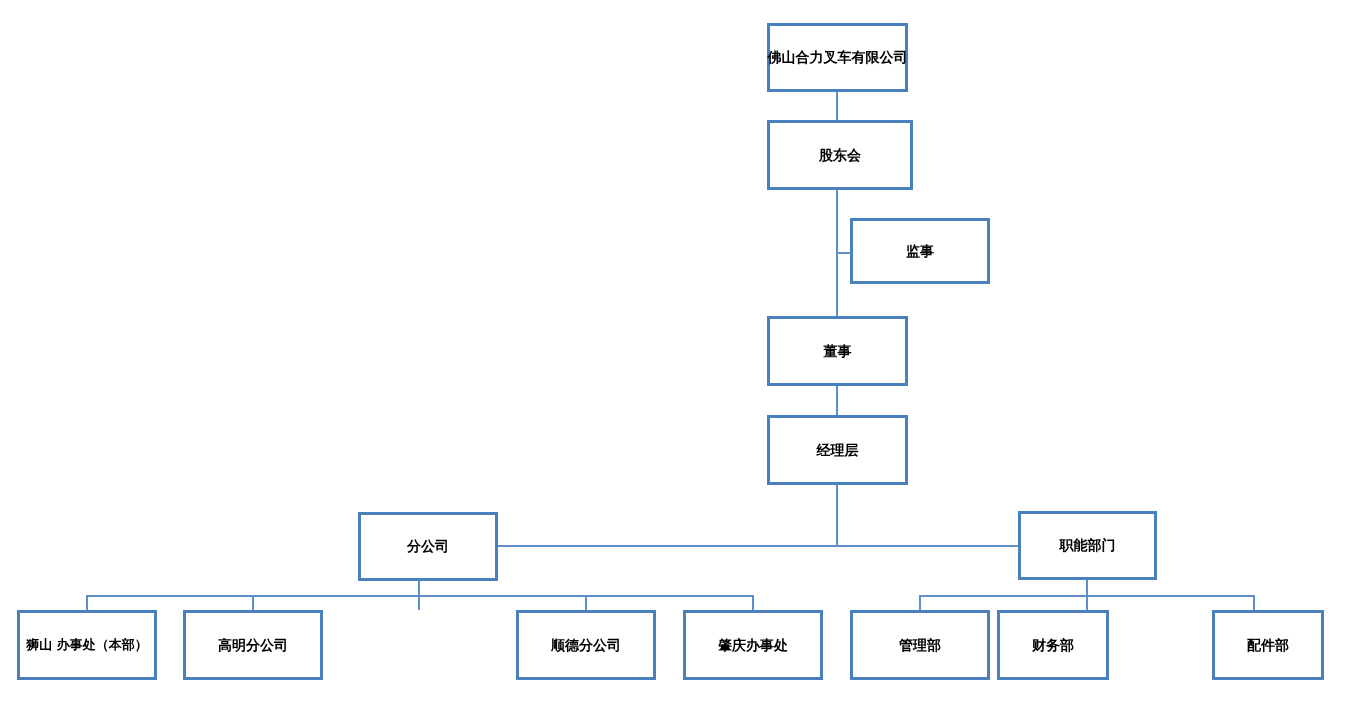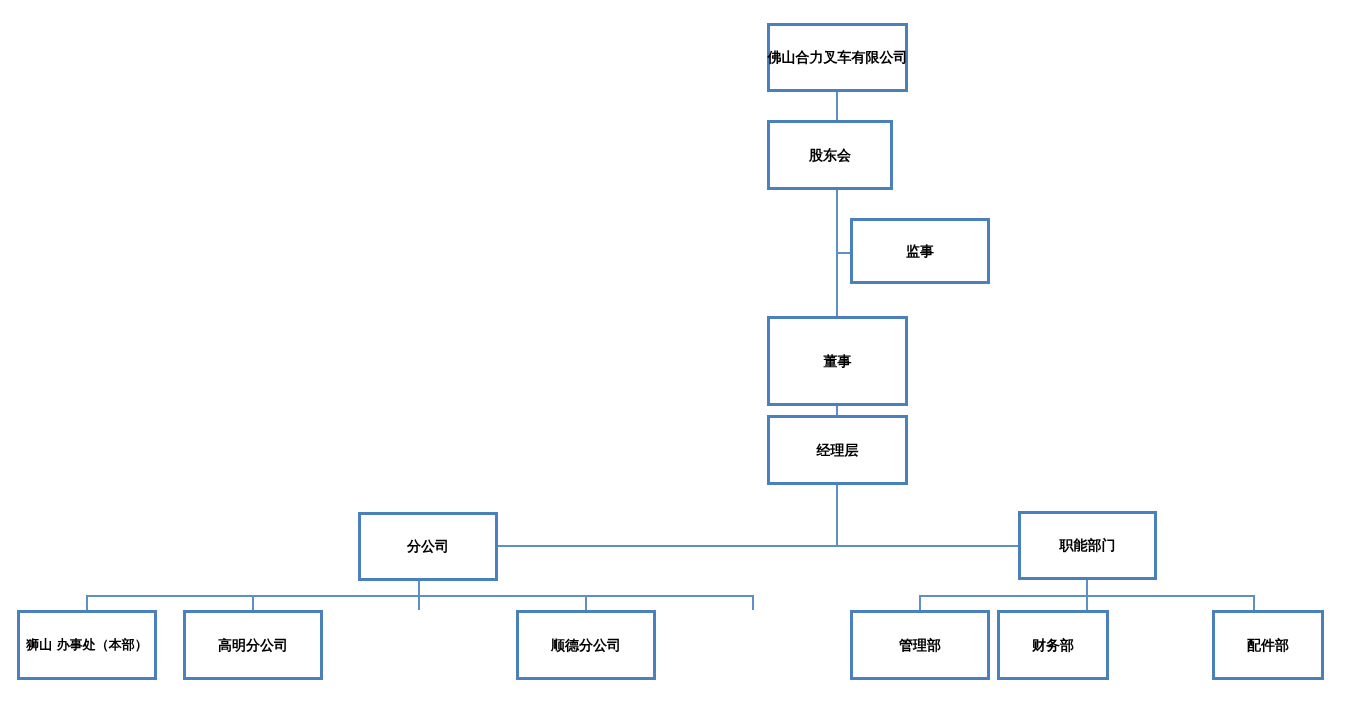--- a/index.html
+++ b/index.html
@@ -62,29 +62,29 @@
 
   <div class="line v" style="left:1086px;top:580px;height:30px"></div>
   <div class="line h" style="left:919px;top:595px;width:336px"></div>
   <div class="line v" style="left:919px;top:595px;height:15px"></div>
   <div class="line v" style="left:1253px;top:595px;height:15px"></div>
 
   <div class="node" style="left:767px;top:23px;width:141px;height:69px">
     <span>佛山合力叉车有限公司</span>
   </div>
 
-  <div class="node" style="left:767px;top:120px;width:126px;height:70px">
+  <div class="node" style="left:767px;top:120px;width:146px;height:70px">
     <span>股东会</span>
   </div>
 
   <div class="node" style="left:850px;top:218px;width:140px;height:66px">
     <span>监事</span>
   </div>
 
-  <div class="node" style="left:767px;top:316px;width:141px;height:90px">
+  <div class="node" style="left:767px;top:316px;width:141px;height:70px">
     <span>董事</span>
   </div>
 
   <div class="node" style="left:767px;top:415px;width:141px;height:70px">
     <span>经理层</span>
   </div>
 
   <div class="node" style="left:358px;top:512px;width:140px;height:69px">
     <span>分公司</span>
   </div>
@@ -99,20 +99,23 @@
 
   <div class="node" style="left:17px;top:610px;width:140px;height:70px">
     <span style="font-size:13px">狮山 办事处（本部）</span>
   </div>
 
 
   <div class="node" style="left:516px;top:610px;width:140px;height:70px">
     <span>顺德分公司</span>
   </div>
 
+  <div class="node" style="left:683px;top:610px;width:140px;height:70px">
+    <span>肇庆办事处</span>
+  </div>
 
   <div class="node" style="left:850px;top:610px;width:140px;height:70px">
     <span>管理部</span>
   </div>
 
   <div class="node" style="left:997px;top:610px;width:112px;height:70px">
     <span>财务部</span>
   </div>
 
   <div class="node" style="left:1212px;top:610px;width:112px;height:70px">

